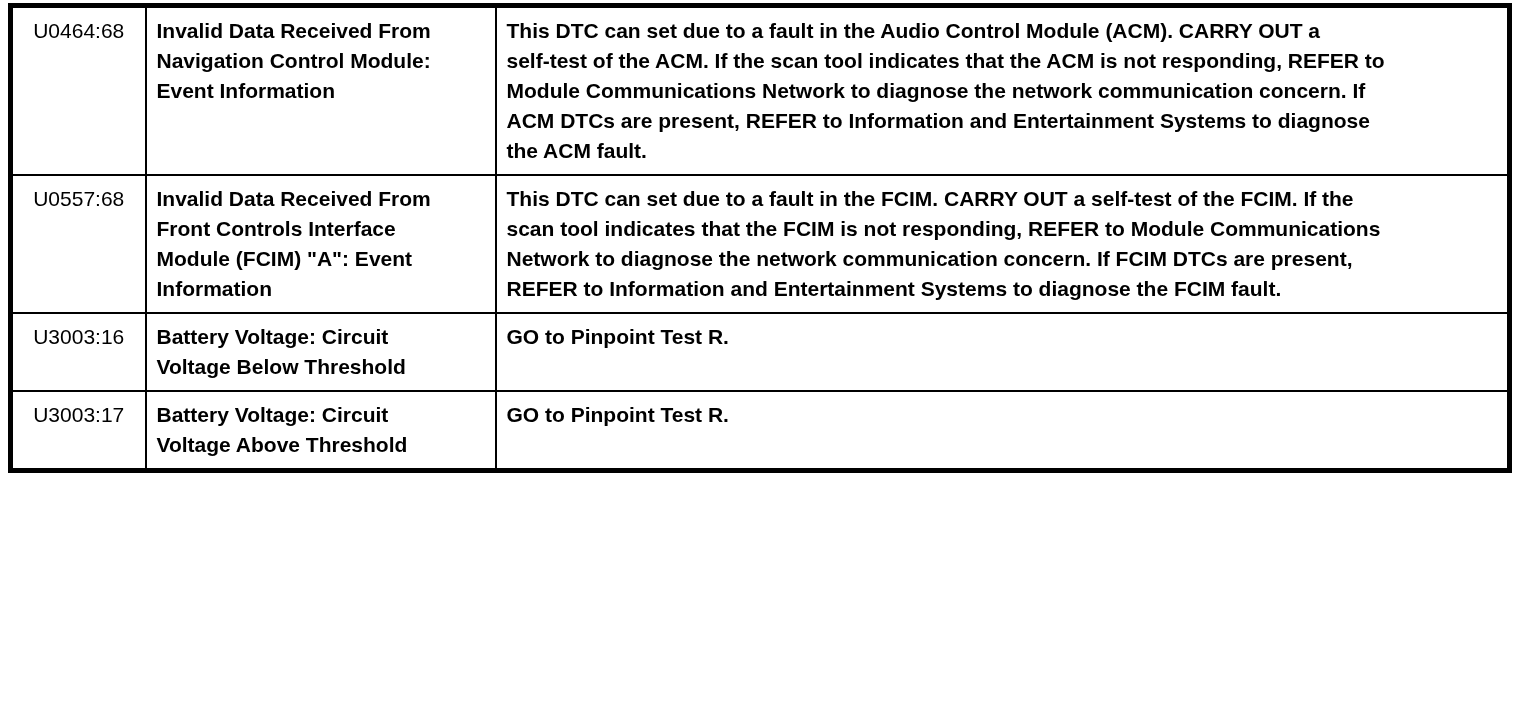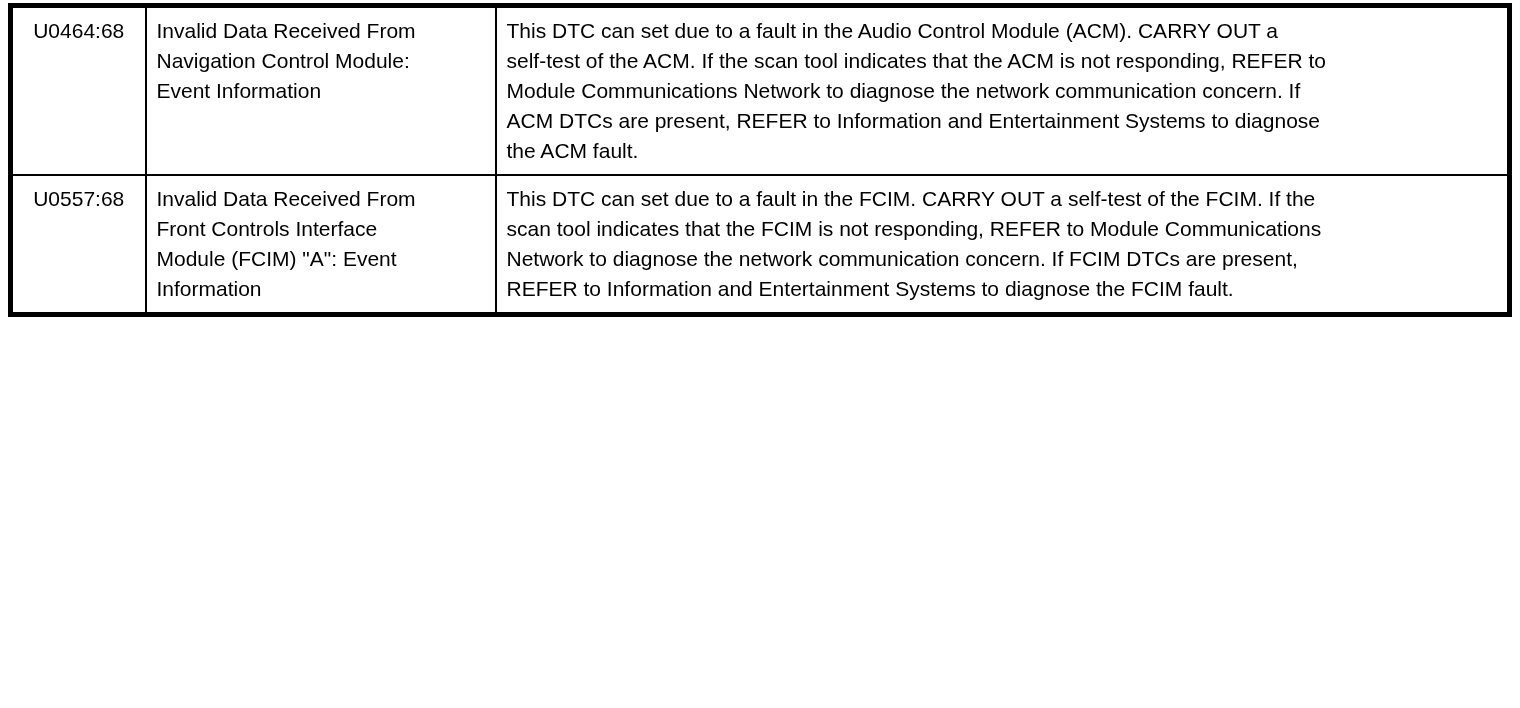--- a/index.html
+++ b/index.html
@@ -37,20 +37,21 @@
     white-space: pre-line;
     overflow: hidden;
   }
   td.col-dtc {
     text-align: center;
     padding-left: 4px;
     padding-right: 4px;
   }
   td.col-desc, td.col-action {
     text-align: left;
+    font-weight: bold;
   }
 </style>
 </head>
 <body>
 
 <div class="page">
   <table class="dtc-chart">
     <colgroup>
       <col style="width:135px">
       <col style="width:350px">
@@ -72,15 +73,27 @@
     <td class="col-dtc">U0557:68</td>
     <td class="col-desc">Invalid Data Received From
 Front Controls Interface
 Module (FCIM) "A": Event
 Information</td>
     <td class="col-action">This DTC can set due to a fault in the FCIM. CARRY OUT a self-test of the FCIM. If the
 scan tool indicates that the FCIM is not responding, REFER to Module Communications
 Network to diagnose the network communication concern. If FCIM DTCs are present,
 REFER to Information and Entertainment Systems to diagnose the FCIM fault.</td>
   </tr>
+        <tr>
+    <td class="col-dtc">U3003:16</td>
+    <td class="col-desc">Battery Voltage: Circuit
+Voltage Below Threshold</td>
+    <td class="col-action">GO to Pinpoint Test R.</td>
+  </tr>
+        <tr>
+    <td class="col-dtc">U3003:17</td>
+    <td class="col-desc">Battery Voltage: Circuit
+Voltage Above Threshold</td>
+    <td class="col-action">GO to Pinpoint Test R.</td>
+  </tr>
       </tbody>
   </table>
 </div>
 
 </body></html>

